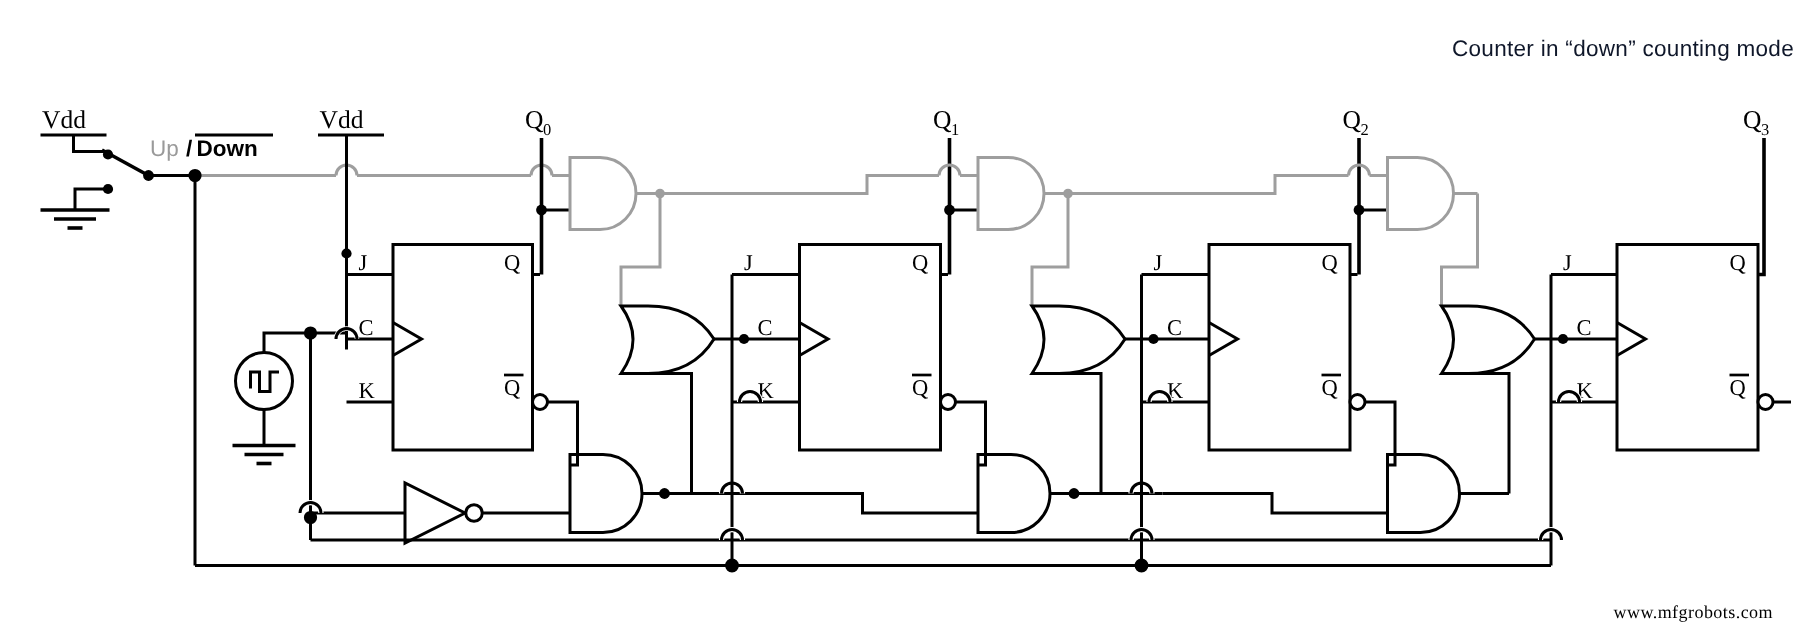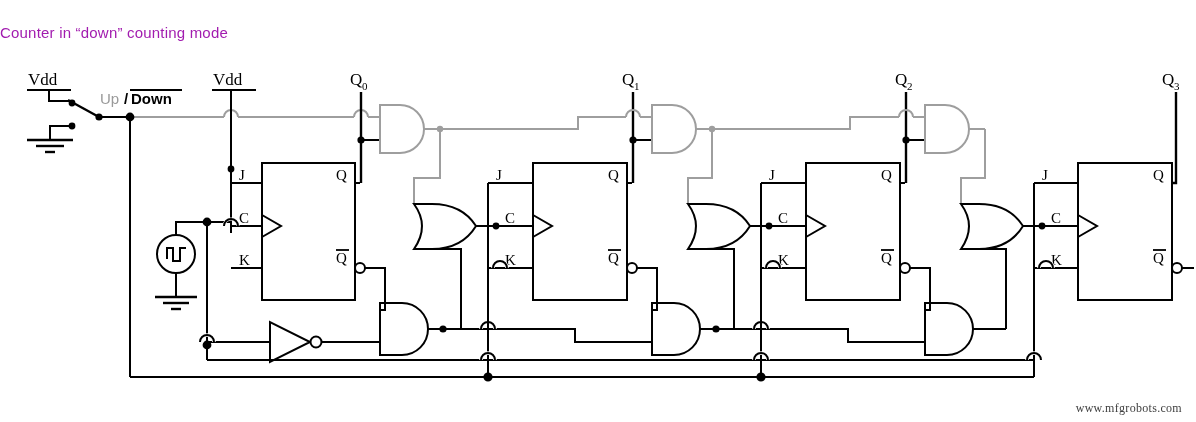--- a/index.html
+++ b/index.html
@@ -19,33 +19,33 @@
     position: absolute;
     left: 0; top: 0;
     width: 1196px;
     height: 422px;
   }
   .diagram-title {
     position: absolute;
     left: 0;
     top: 24px;
     width: 1196px;
-    text-align: left;
+    text-align: right;
     font-family: "Liberation Sans", sans-serif;
     font-size: 15px;
-    color: #a21caf;
+    color: #0f172a;
     letter-spacing: 0.2px;
   }
   .watermark {
     position: absolute;
     right: 14px;
     bottom: 6px;
     font-family: "Liberation Serif", serif;
     font-size: 12px;
-    color: #404040;
+    color: #000000;
     letter-spacing: 0.3px;
   }
   svg { display: block; }
   svg text { font-family: "Liberation Serif", serif; fill: #000; }
   .lbl      { font-size: 17px; }
   .lbl-sub  { font-size: 11px; }
   .lbl-pin  { font-size: 15px; }
   .lbl-vdd  { font-size: 17px; }
   .updown-up   { font-family: "Liberation Sans", sans-serif; font-size: 15px; fill:#9a9a9a; }
   .updown-down { font-family: "Liberation Sans", sans-serif; font-size: 15px; fill:#000; font-weight: bold; }

